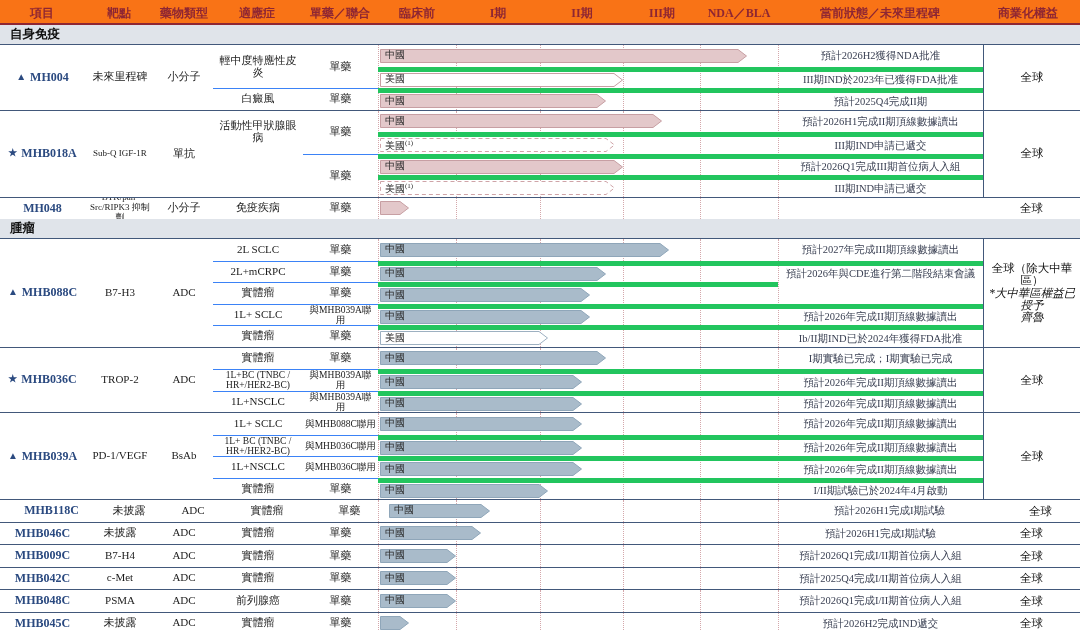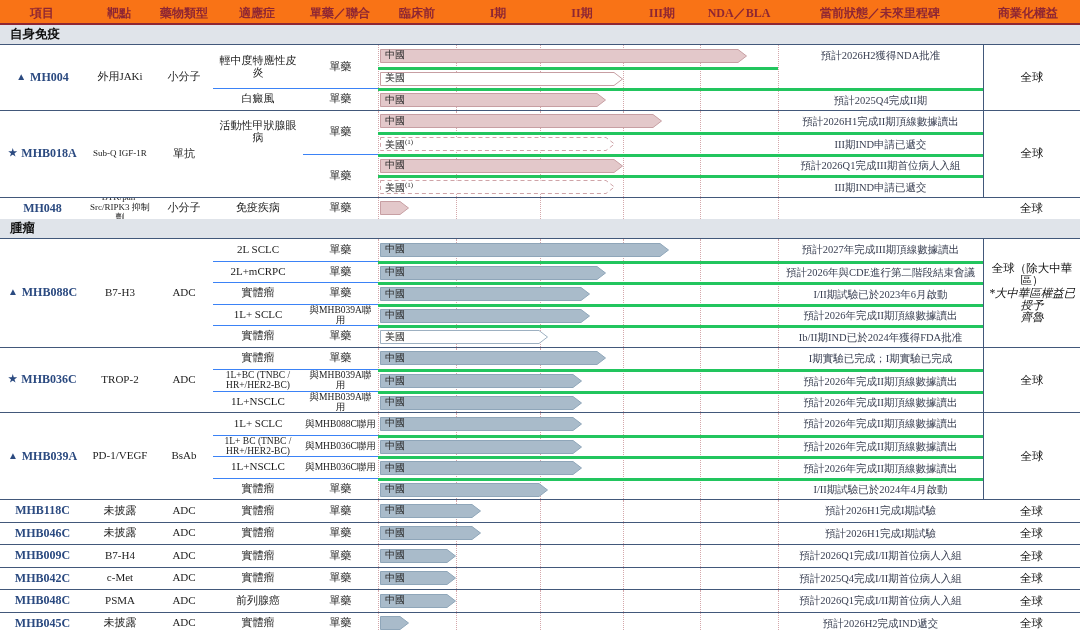--- a/index.html
+++ b/index.html
@@ -16,21 +16,21 @@
   .project.first{border-top:none;}
   .project.last{border-bottom:1px solid #42587a;}
   .cell{display:flex;align-items:center;justify-content:center;text-align:center;
         font-size:11px;color:#1c1c1c;position:relative;z-index:1;line-height:1.08;
         padding:1px 2px;box-sizing:border-box;overflow:hidden;}
   .proj{font-weight:bold;color:#2b4a80;font-size:12px;gap:4px;white-space:nowrap;}
   .marker{font-size:10px;color:#2b4a80;}
   .tiny{font-size:9px;line-height:1.1;}
   .tiny2{font-size:9.5px;}
   .ind-top{border-top:1px solid #3b82f6;}
-  .row-top{border-top:3px solid #22c55e;}
+  .row-top{border-top:5px solid #22c55e;}
   .bar-cell{justify-content:flex-start;padding-left:2px;}
   .bar-wrap{position:relative;height:14px;}
   .bar-wrap svg{display:block;}
   .bar-label{position:absolute;left:5px;top:1.5px;font-size:10px;color:#2a2a2a;
              white-space:nowrap;z-index:2;}
   .bar-label sup{font-size:7px;}
   .status{font-size:10.5px;color:#3a4053;}
   .rights{font-size:11.5px;color:#111;flex-direction:column;justify-content:center;}
   .rights .it{font-style:italic;}
   .rights-border{border-left:1px solid #42587a;}
@@ -62,41 +62,42 @@
         <div class="vline" style="left: 378px;"></div>
         <div class="vline" style="left: 456px;"></div>
         <div class="vline" style="left: 540px;"></div>
         <div class="vline" style="left: 623px;"></div>
         <div class="vline" style="left: 700px;"></div>
         <div class="vline" style="left: 778px;"></div>
         <div class="cell proj" style="grid-area: 1 / 1 / span 3;">
           <span class="marker">▲</span>
           <span>MH004</span>
         </div>
-        <div class="cell" style="grid-area: 1 / 2 / span 3;">外用JAKi</div>
+        <div class="cell" style="grid-area: 1 / 2 / span 3;">未來里程碑</div>
         <div class="cell" style="grid-area: 1 / 3 / span 3;">小分子</div>
         <div class="cell" style="grid-area: 1 / 4 / span 2;">輕中度特應性皮炎</div>
         <div class="cell" style="grid-area: 1 / 5 / span 2;">單藥</div>
         <div class="cell bar-cell" style="grid-area: 1 / 6 / span 1;">
           <div class="bar-wrap" style="width: 367px;">
             <svg width="367" height="14" xmlns="http://www.w3.org/2000/svg">
               <polygon points="0.5,0.5 358,0.5 366.5,7 358,13.5 0.5,13.5" fill="#e3c8ca" stroke="#c79fa3" stroke-width="1"></polygon>
             </svg>
             <span class="bar-label"><span>中國</span></span>
           </div>
         </div>
         <div class="cell status" style="grid-area: 1 / 7 / span 1;">預計2026H2獲得NDA批准</div>
         <div class="cell bar-cell row-top" style="grid-area: 2 / 6 / span 1;">
           <div class="bar-wrap" style="width: 243px;">
             <svg width="243" height="14" xmlns="http://www.w3.org/2000/svg">
               <polygon points="0.5,0.5 234,0.5 242.5,7 234,13.5 0.5,13.5" fill="#ffffff" stroke="#c79fa3" stroke-width="1"></polygon>
             </svg>
             <span class="bar-label"><span>美國</span></span>
           </div>
         </div>
+        <div class="cell status row-top" style="grid-area: 2 / 7 / span 1;">III期IND於2023年已獲得FDA批准</div>
         <div class="cell ind-top" style="grid-area: 3 / 4 / span 1;">白癜風</div>
         <div class="cell ind-top" style="grid-area: 3 / 5 / span 1;">單藥</div>
         <div class="cell bar-cell row-top" style="grid-area: 3 / 6 / span 1;">
           <div class="bar-wrap" style="width: 226px;">
             <svg width="226" height="14" xmlns="http://www.w3.org/2000/svg">
               <polygon points="0.5,0.5 217,0.5 225.5,7 217,13.5 0.5,13.5" fill="#e3c8ca" stroke="#c79fa3" stroke-width="1"></polygon>
             </svg>
             <span class="bar-label"><span>中國</span></span>
           </div>
         </div>
@@ -227,21 +228,20 @@
         <div class="cell ind-top" style="grid-area: 3 / 4 / span 1;">實體瘤</div>
         <div class="cell ind-top" style="grid-area: 3 / 5 / span 1;">單藥</div>
         <div class="cell bar-cell row-top" style="grid-area: 3 / 6 / span 1;">
           <div class="bar-wrap" style="width: 210px;">
             <svg width="210" height="14" xmlns="http://www.w3.org/2000/svg">
               <polygon points="0.5,0.5 201,0.5 209.5,7 201,13.5 0.5,13.5" fill="#a9bbca" stroke="#8fa6b9" stroke-width="1"></polygon>
             </svg>
             <span class="bar-label"><span>中國</span></span>
           </div>
         </div>
-        <div class="cell status row-top" style="grid-area: 3 / 7 / span 1;">I/II期試驗已於2023年6月啟動</div>
         <div class="cell ind-top" style="grid-area: 4 / 4 / span 1;">1L+ SCLC</div>
         <div class="cell ind-top tiny2" style="grid-area: 4 / 5 / span 1;">與MHB039A聯用</div>
         <div class="cell bar-cell row-top" style="grid-area: 4 / 6 / span 1;">
           <div class="bar-wrap" style="width: 210px;">
             <svg width="210" height="14" xmlns="http://www.w3.org/2000/svg">
               <polygon points="0.5,0.5 201,0.5 209.5,7 201,13.5 0.5,13.5" fill="#a9bbca" stroke="#8fa6b9" stroke-width="1"></polygon>
             </svg>
             <span class="bar-label"><span>中國</span></span>
           </div>
         </div>
@@ -367,21 +367,21 @@
               <polygon points="0.5,0.5 159,0.5 167.5,7 159,13.5 0.5,13.5" fill="#a9bbca" stroke="#8fa6b9" stroke-width="1"></polygon>
             </svg>
             <span class="bar-label"><span>中國</span></span>
           </div>
         </div>
         <div class="cell status row-top" style="grid-area: 4 / 7 / span 1;">I/II期試驗已於2024年4月啟動</div>
         <div class="cell rights rights-border" style="grid-area: 1 / 8 / span 4;">
           <div>全球</div>
         </div>
       </div>
-      <div class="project" style="grid-template-rows: repeat(1, 21.5px);">
+      <div class="project" style="grid-template-rows: repeat(1, 21.5px); padding-left: 9px;">
         <div class="vline" style="left: 378px;"></div>
         <div class="vline" style="left: 456px;"></div>
         <div class="vline" style="left: 540px;"></div>
         <div class="vline" style="left: 623px;"></div>
         <div class="vline" style="left: 700px;"></div>
         <div class="vline" style="left: 778px;"></div>
         <div class="cell proj" style="grid-area: 1 / 1 / span 1;">
           <span>MHB118C</span>
         </div>
         <div class="cell" style="grid-area: 1 / 2 / span 1;">未披露</div>

